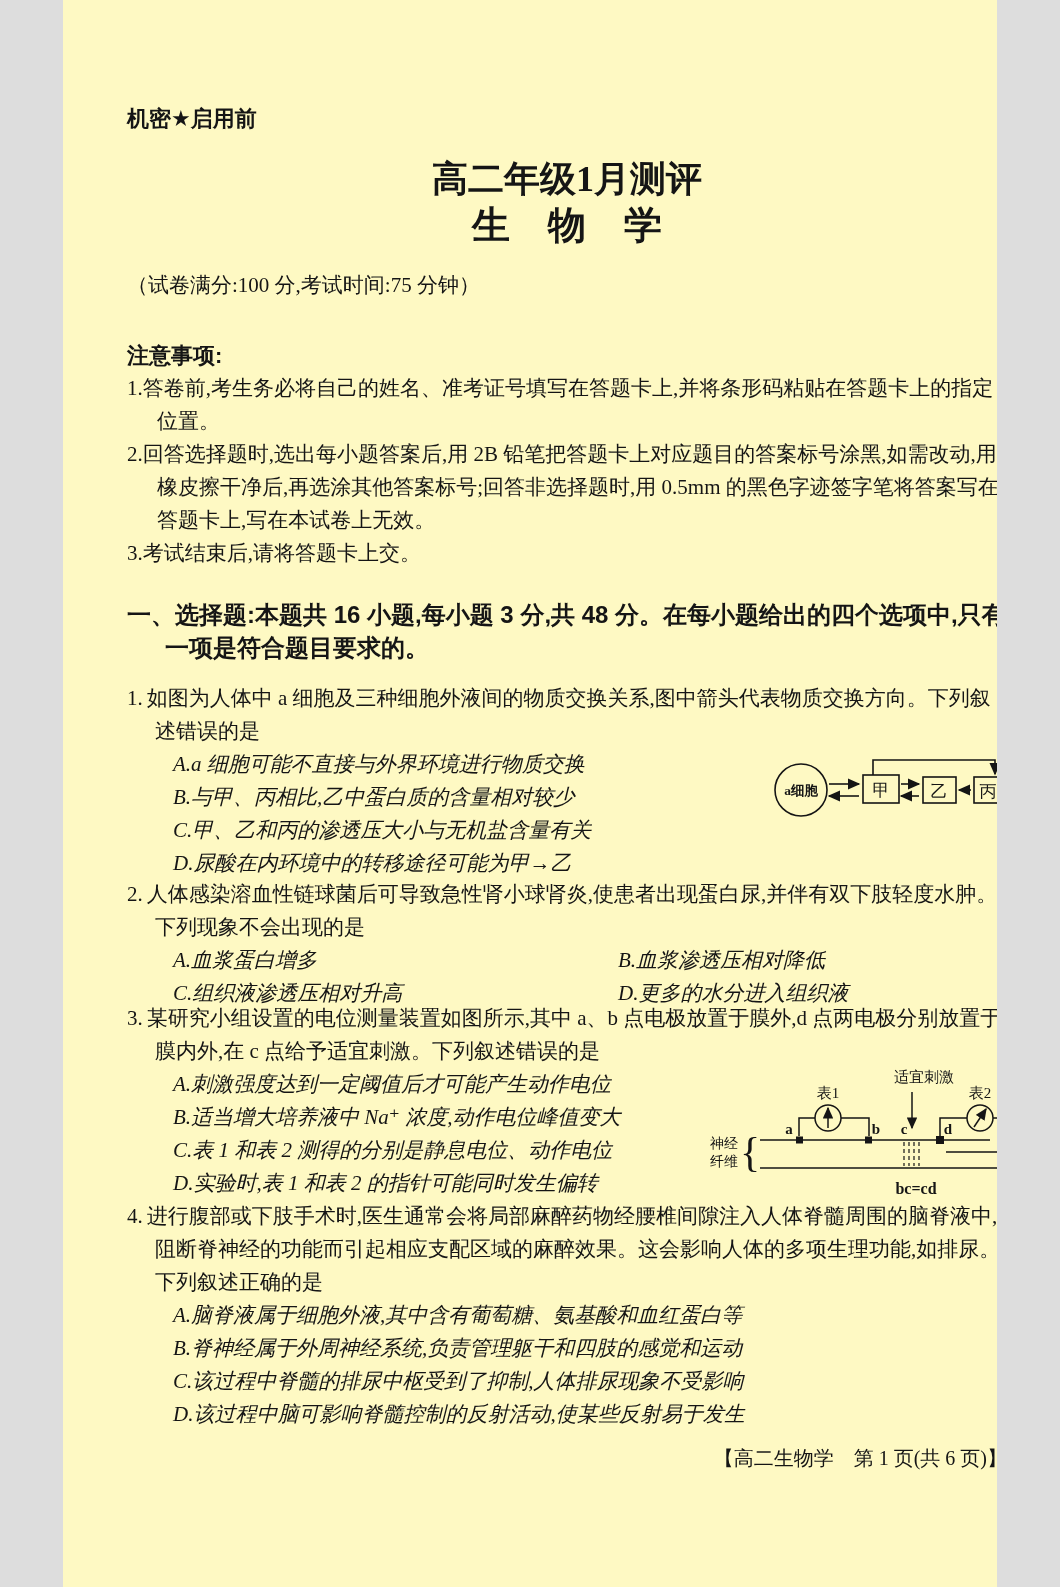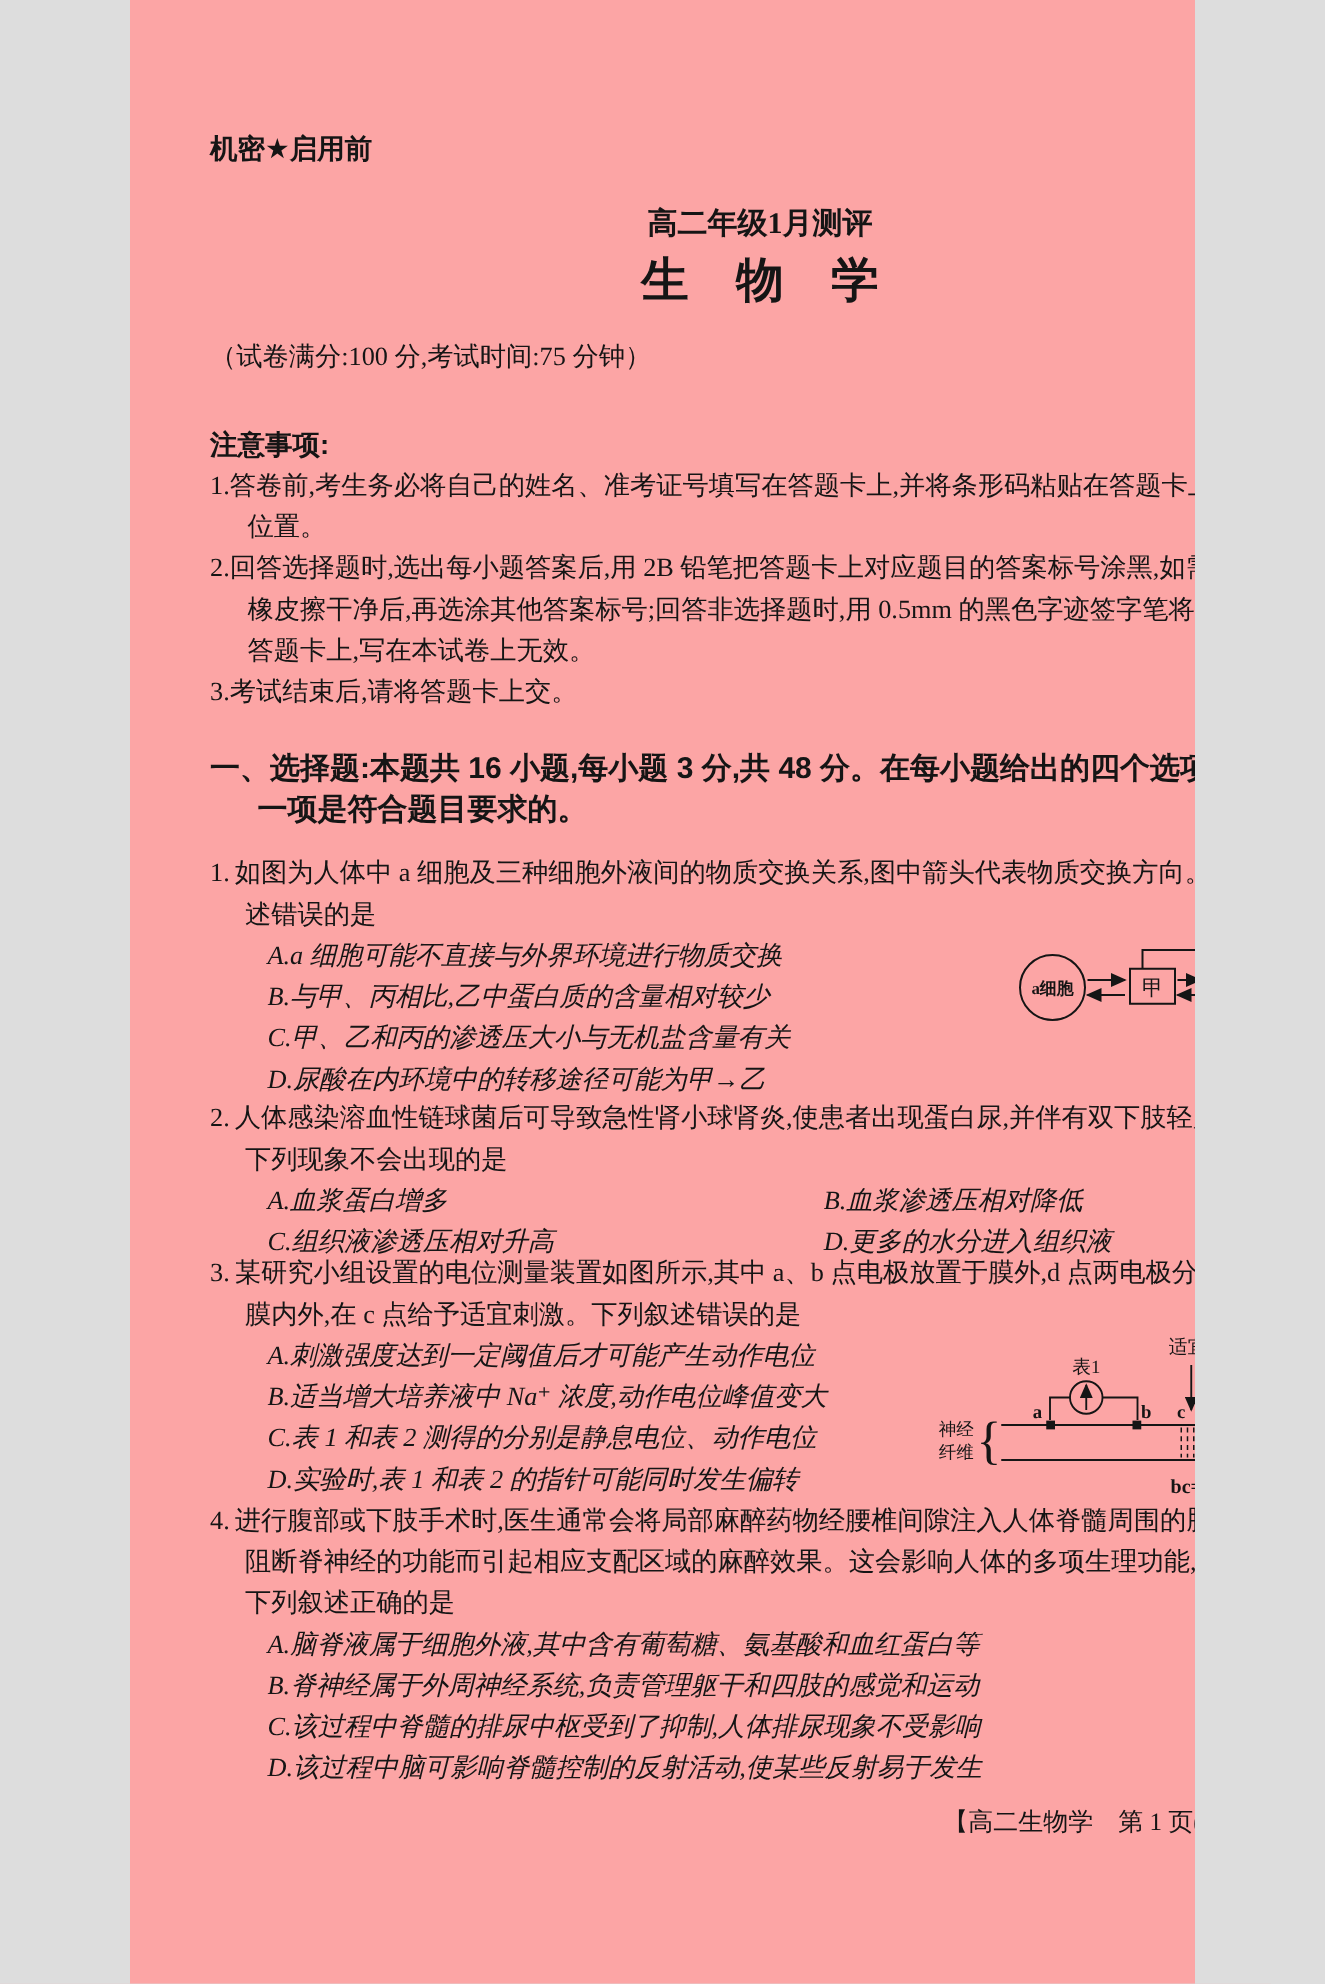--- a/index.html
+++ b/index.html
@@ -1,24 +1,24 @@
 <!DOCTYPE html>
 <html><head>
 <meta charset="utf-8">
 <style>
   html,body{margin:0;padding:0;background:#ddd;}
   .page{
-    position:relative;width:852px;height:1587px;margin:0 auto;
-    background:#fca5a5;color:#151515;overflow:hidden;
+    position:relative;width:934px;height:1587px;margin:0 auto;
+    background:#fef9c3;color:#151515;overflow:hidden;
     font-family:"Liberation Serif","DejaVu Serif",serif;
     font-size:21px;line-height:33px;
   }
   .content{position:absolute;left:64px;top:104px;width:880px;}
   .confidential{font-family:"Liberation Sans","DejaVu Sans",sans-serif;font-weight:bold;font-size:22px;line-height:30px;}
-  .title{margin-top:24px;text-align:center;font-size:24px;line-height:42px;font-weight:bold;}
+  .title{margin-top:24px;text-align:center;font-size:36px;line-height:42px;font-weight:bold;}
   .subject{text-align:center;font-size:38px;line-height:50px;font-weight:bold;}
   .info{margin-top:20px;text-align:left;font-size:21px;line-height:30px;}
   .notices{margin-top:40px;}
   .notices-header{font-family:"Liberation Sans","DejaVu Sans",sans-serif;font-weight:bold;font-size:22px;line-height:32px;}
   .notice{padding-left:30px;text-indent:-30px;}
   .section-header{
     margin-top:28px;font-family:"Liberation Sans","DejaVu Sans",sans-serif;
     font-weight:bold;font-size:24px;line-height:33px;
     padding-left:38px;text-indent:-38px;
   }

